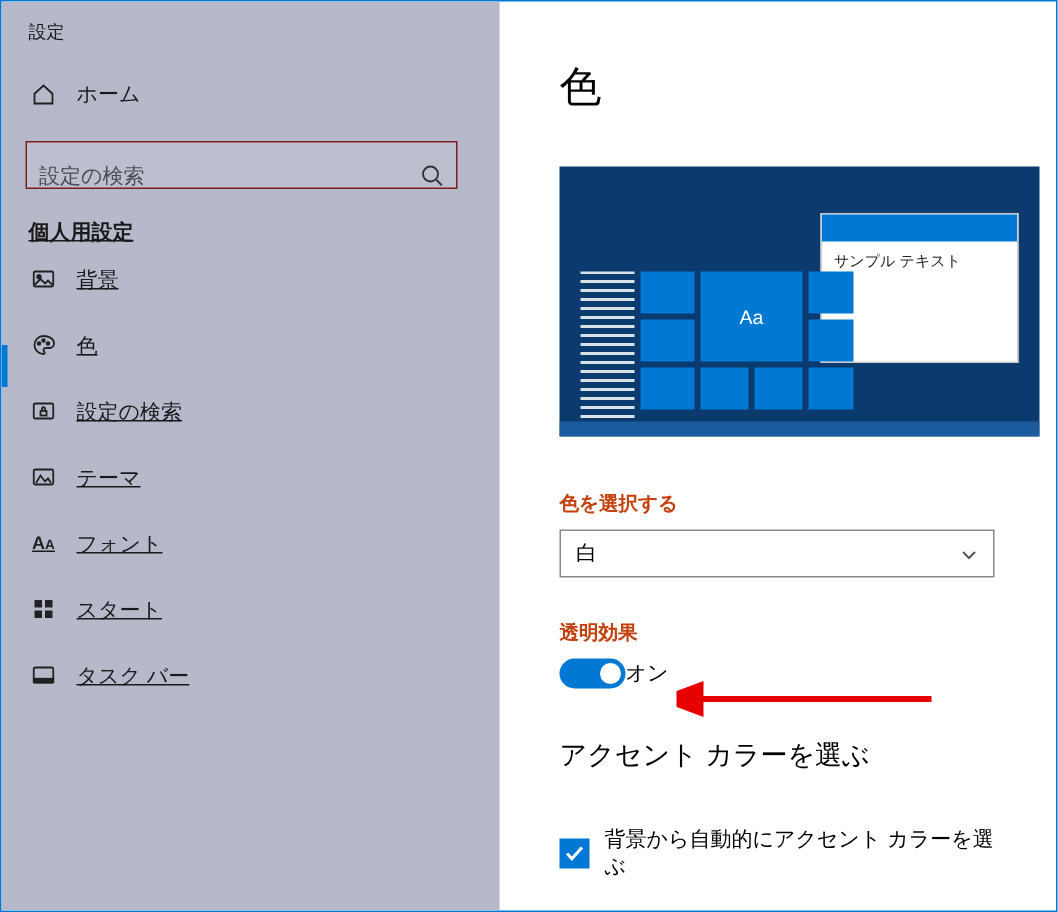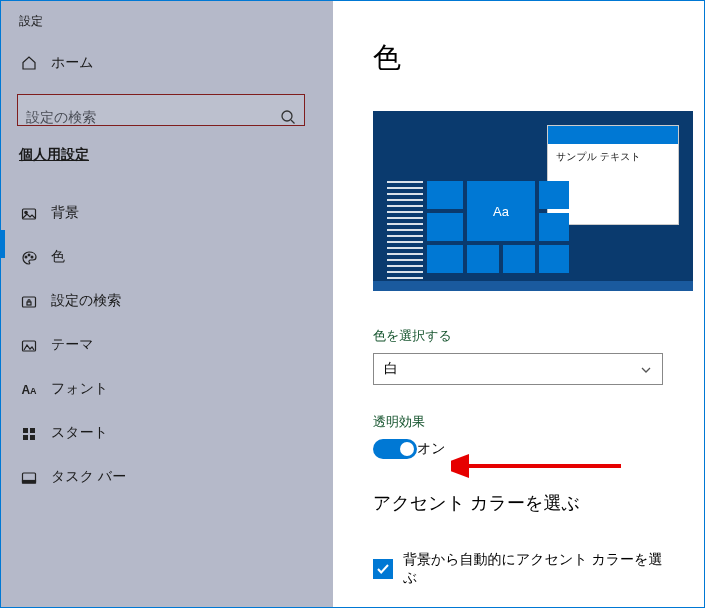--- a/index.html
+++ b/index.html
@@ -6,41 +6,41 @@
 body { width: 705px; height: 608px; overflow: hidden; border: 1px solid #0078d4; background: #fff; display:flex; position:relative;}
 .sidebar { width: 332px; height: 100%; background: #b5b9c9; padding: 12px 0 0 0; color:#1a1a1a;}
 .sidebar-title { font-size:12px; padding: 0 0 12px 18px; }
 .home-row { display:flex; align-items:center; gap:14px; padding: 12px 0 12px 20px; font-size:14px; }
 .home-row .ic { width:16px; height:16px; }
 .search { margin: 10px 28px 0 16px; border:1px solid #7f1d1d; height:32px; display:flex; align-items:flex-end; padding:0 8px; background: rgba(255,255,255,0.10);}
 .search input { flex:1; background:transparent; border:none; outline:none; font-size:14px; color:#333;}
 .search input::placeholder{color:#4a4d56;}
 .search .ic { width:16px; height:16px; color:#333; }
 .category { font-size:14px; font-weight:600; padding: 20px 0 14px 18px; text-decoration: underline; }
-.nav-item { display:flex; align-items:flex-end; gap:14px; padding: 0 0 0 20px; height:44px; font-size:14px; position:relative;}
+.nav-item { display:flex; align-items:flex-start; gap:14px; padding: 0 0 0 20px; height:44px; font-size:14px; position:relative;text-decoration:underline;}
 .nav-item .ic { width:16px; height:16px; display:flex; align-items:center; justify-content:center; color:#222;}
 .nav-item.active::before { content:""; position:absolute; left:0; top:8px; bottom:8px; width:4px; background:#0078d4;}
 .main { flex:1; height:100%; padding: 38px 28px 0 40px; overflow:hidden; position:relative;}
 .page-title { font-size:28px; font-weight:350; margin-bottom: 34px;}
 .preview { width: 320px; height: 180px; background:#0a3a6e; position:relative; overflow:hidden; margin-bottom: 36px;}
-.preview-window { position:absolute; right:14px; top:14px; width:132px; height:100px; background:#fff; border:1px solid #ccc;}
+.preview-window { position:absolute; right:14px; top:31px; width:132px; height:100px; background:#fff; border:1px solid #ccc;}
 .preview-window .titlebar{height:18px;background:#0078d4;}
 .preview-window .wtext{ font-size:10px; padding:6px 8px; color:#222;}
 .start-panel{ position:absolute; left:14px; bottom:0; width:180px; height:110px; display:flex; gap:4px;}
 .start-col1{ width:36px; background: repeating-linear-gradient(to bottom, #fff 0 2px, transparent 2px 6px); opacity:.85;}
 .start-tiles{ flex:1; position:relative;}
 .tile{ position:absolute; background:#0078d4;}
 .t-large{ left:40px; top:0; width:68px; height:60px; display:flex; align-items:center; justify-content:center; color:#fff; font-size:13px;}
 .t-a{ left:0; top:0; width:36px; height:28px;} .t-b{ left:0; top:32px; width:36px; height:28px;}
 .t-c{ left:0; top:64px; width:36px; height:28px;} .t-d{ left:40px; top:64px; width:32px; height:28px;}
 .t-e{ left:76px; top:64px; width:32px; height:28px;}
 .t-f{ left:112px; top:0; width:30px; height:28px;} .t-g{ left:112px; top:32px; width:30px; height:28px;} .t-h{ left:112px; top:64px; width:30px; height:28px;}
 .taskbar{ position:absolute; left:0; right:0; bottom:0; height:10px; background:#1a5a9e;}
 
-.section-label { font-size:13px; margin-bottom:8px; color:#14532d;}
+.section-label { font-size:13px; margin-bottom:8px; color:#c2410c;font-weight:bold;}
 .dropdown { width:290px; height:32px; border:1px solid #888; display:flex; align-items:center; justify-content:space-between; padding:0 10px; font-size:14px; margin-bottom: 28px; background:#fff;}
 .dropdown .chev{ width:12px; height:12px;}
 
 .toggle-row{ display:flex; align-items:center; margin-top:6px; margin-bottom: 32px;}
 .toggle{ width:44px; height:20px; border-radius:10px; background:#0078d4; position:relative;}
 .toggle::after{ content:""; position:absolute; right:3px; top:3px; width:14px; height:14px; border-radius:50%; background:#fff;}
 .toggle-label{ font-size:14px;}
 
 .arrow-svg{ position:absolute; pointer-events:none;}
 

